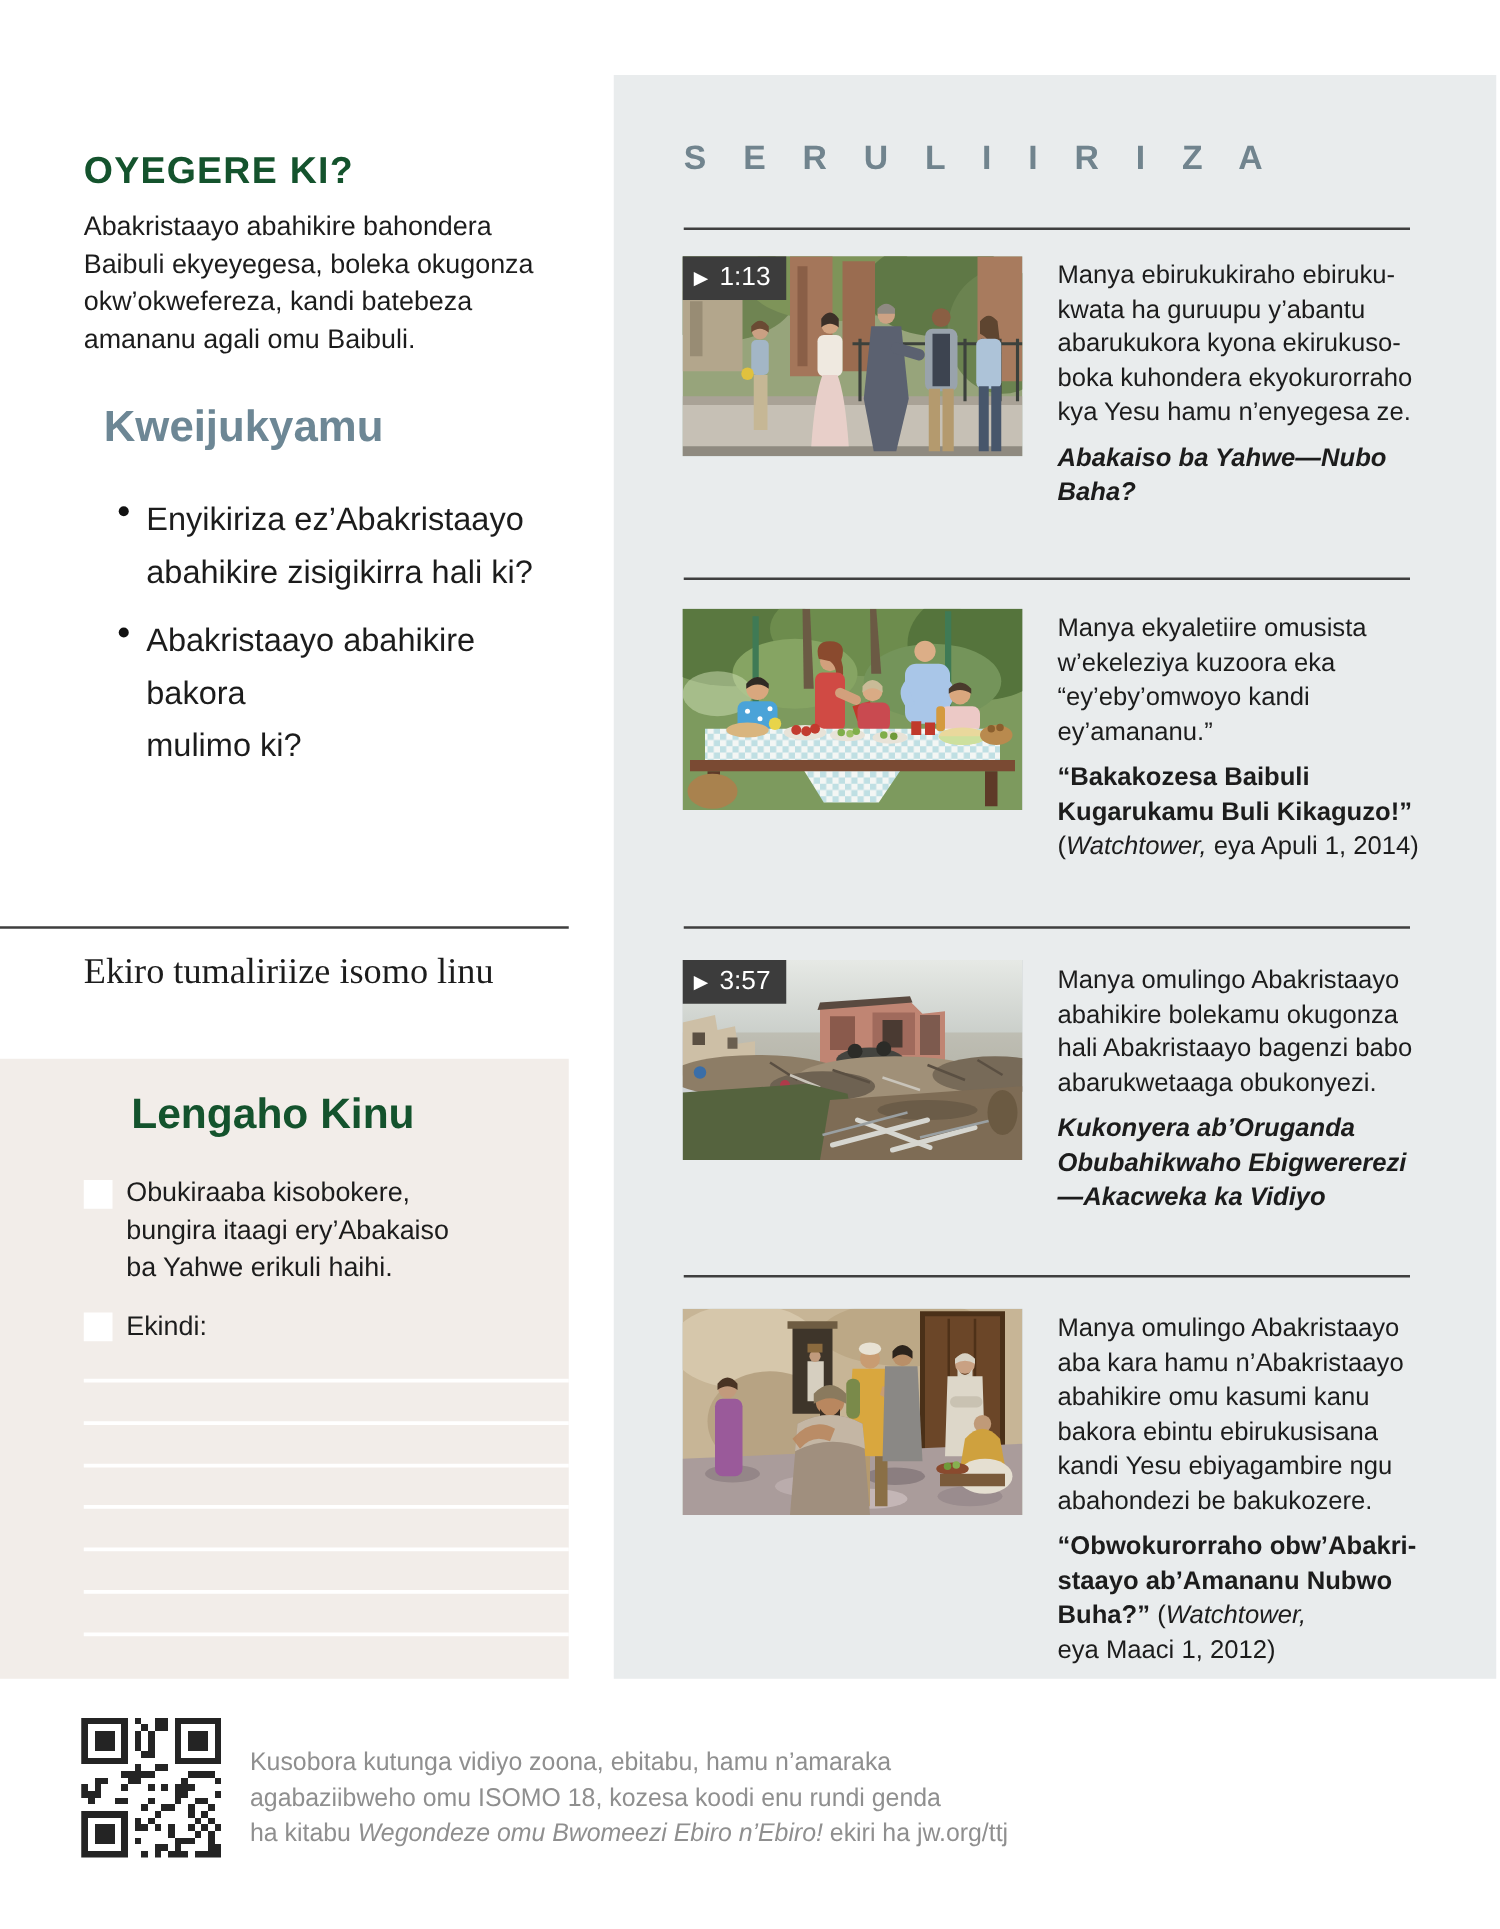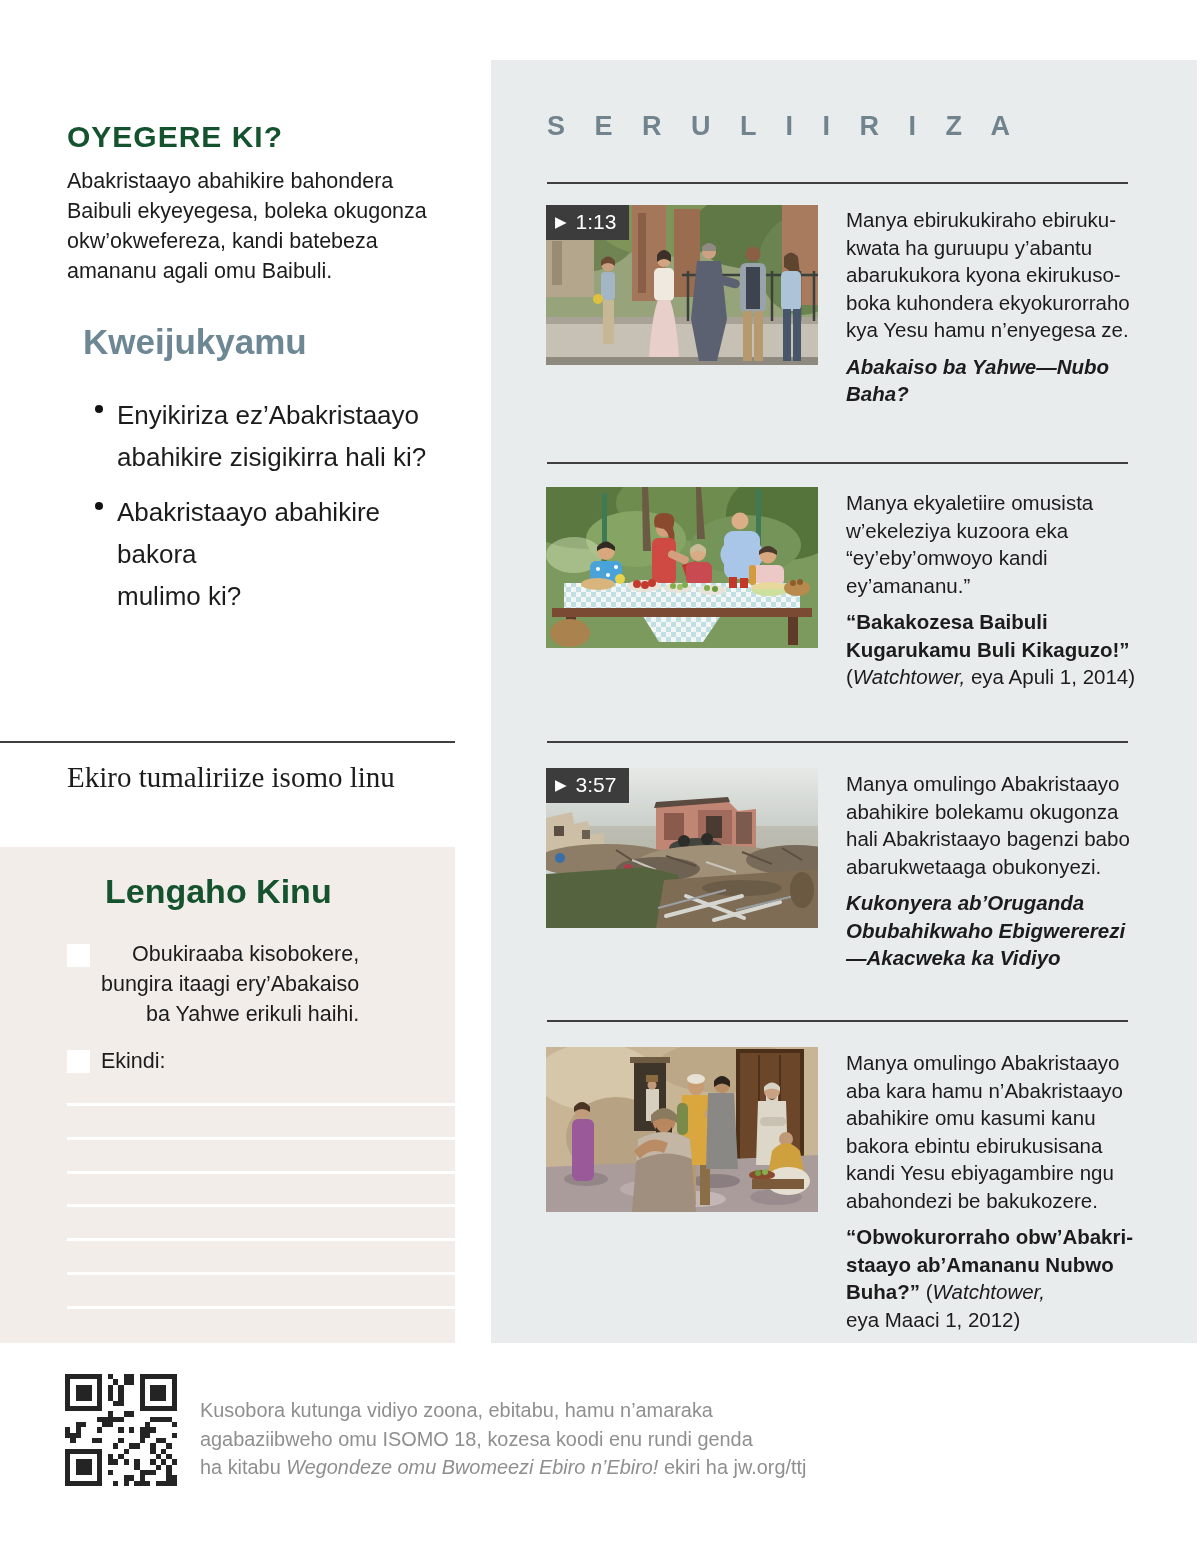--- a/index.html
+++ b/index.html
@@ -16,21 +16,21 @@
   .bullets{left:95px;top:394px;width:360px;}
   .bullet-row{display:flex;margin-bottom:13px;font-size:26px;line-height:42px;}
   .bullet-dot{width:8px;height:8px;border-radius:50%;background:#111;margin:11px 14px 0 0;flex:0 0 8px;}
   .left-divider{left:0;top:741px;width:455px;height:2px;background:#3f3f3f;}
   .completed-line{left:67px;top:761px;font-size:29px;font-family:Liberation Serif, serif;}
   .goal-box{left:0;top:847px;width:455px;height:496px;background:#f2ede9;}
   .goal-heading{left:67px;top:872px;font-size:34px;font-weight:bold;color:#14532d;margin-left:38px;}
   .checkbox{width:23px;height:23px;background:#ffffff;}
   .cb1{left:67px;top:944px;}
   .cb2{left:67px;top:1050px;}
-  .goal-opt1{left:101px;top:939px;font-size:21.5px;line-height:30px;text-align:right;}
+  .goal-opt1{left:101px;top:939px;font-size:21.5px;line-height:30px;}
   .goal-opt2{left:101px;top:1046px;font-size:21.5px;line-height:30px;}
   .write-line{left:67px;width:388px;height:3px;background:#ffffff;}
 
   
   .right-panel{left:491px;top:60px;width:706px;height:1283px;background:#e9eced;}
   .preview-heading{left:547px;top:111px;font-size:27px;font-weight:bold;letter-spacing:11px;color:#71848e;}
   .rule{left:547px;width:581px;height:2px;background:#3f3f3f;}
   .thumb{left:546px;width:272px;overflow:hidden;background:#cfd3d5;}
   .thumb svg{display:block;width:100%;height:100%;}
   .badge{position:absolute;top:0;left:0;background:#3c3c3c;color:#fff;display:flex;align-items:center;

